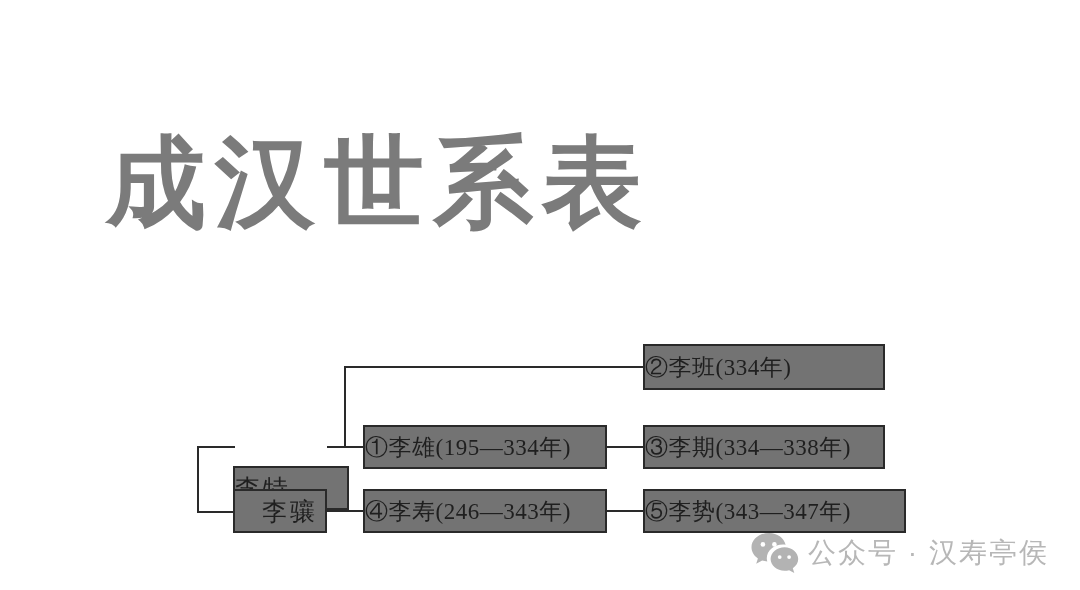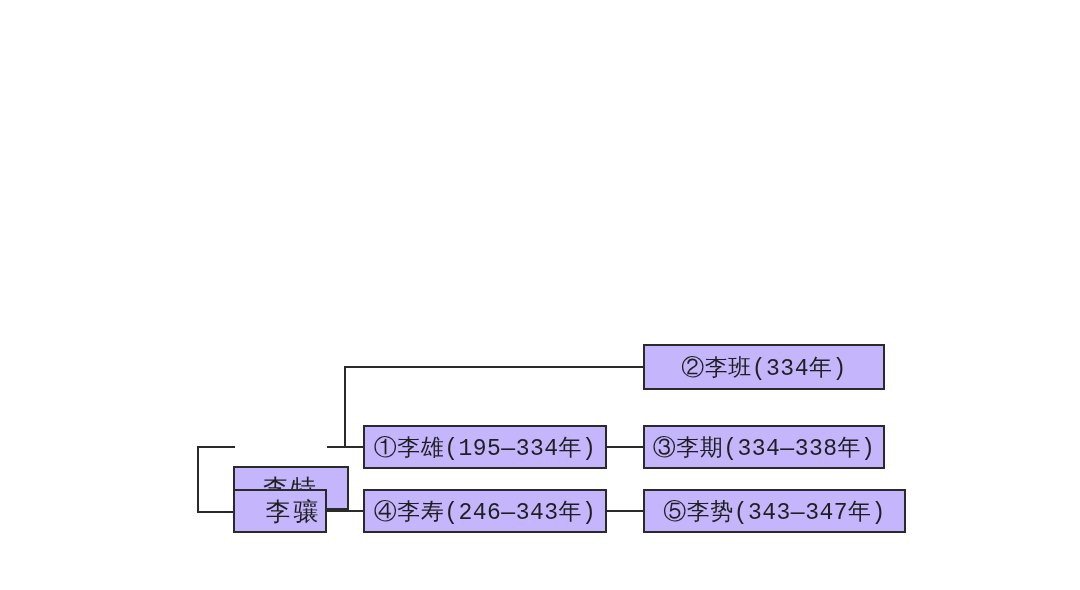--- a/index.html
+++ b/index.html
@@ -27,26 +27,25 @@
     font-weight:700;
     letter-spacing:9px;
     color:var(--title);
     white-space:nowrap;
     font-family:"Liberation Sans","DejaVu Sans",sans-serif;
   }
   .node{
     position:absolute;
     box-sizing:border-box;
     border:2px solid var(--box-border);
-    background:#c4b5fd;
+    background:#737373;
     display:flex;
     align-items:center;
-    justify-content:center;
     color:var(--box-text);
-    font-family:Liberation Mono, monospace;
+    font-family:Liberation Serif, serif;
     white-space:nowrap;
     z-index:2;
   }
   .node .lbl{display:inline-block;}
   .node-small{font-size:25px;letter-spacing:3px;}
   .node-wide{font-size:23px;letter-spacing:0.5px;}
   .li-te   {left:233px;top:425px;width:116px;height:44px;margin-top:41px;}
   .li-xiang{left:233px;top:489px;width:94px;height:44px;padding-left:27px;}
   .li-xiong{left:363px;top:425px;width:244px;height:44px;}
   .li-ban  {left:643px;top:344px;width:242px;height:46px;}
@@ -82,20 +81,21 @@
     white-space:nowrap;
     font-family:"Liberation Sans","DejaVu Sans",sans-serif;
   }
   .wechat-icon{display:block;}
 </style>
 </head>
 <body>
 
 <div class="stage">
 
+  <h1 class="page-title">成汉世系表</h1>
 
   <div>
 
     <div class="cline ln-bracket-v"></div>
     <div class="cline ln-bracket-h1"></div>
     <div class="cline ln-bracket-h2"></div>
     <div class="cline ln-r1-a"></div>
     <div class="cline ln-r1-b"></div>
     <div class="cline ln-branch-v"></div>
     <div class="cline ln-branch-h"></div>
@@ -118,14 +118,25 @@
       <span class="lbl">③李期(334—338年)</span>
     </div>
     <div class="node node-wide li-shou">
       <span class="lbl">④李寿(246—343年)</span>
     </div>
     <div class="node node-wide li-shi">
       <span class="lbl">⑤李势(343—347年)</span>
     </div>
   </div>
 
+  <div class="watermark">
+    <svg class="wechat-icon" width="50" height="42" viewBox="0 0 50 42" aria-hidden="true">
+      <path fill="#b3b3b3" d="M19.2 1C9.4 1 1.5 7.4 1.5 15.3c0 4.5 2.5 8.5 6.4 11.1l-1.7 5.4 6-3.3c1.6.5 3.3.8 5.1.9-.3-1-.5-2.1-.5-3.2 0-7.6 7.3-13.7 16.2-13.7.9 0 1.7.1 2.6.2C34 6 27.2 1 19.2 1z"></path>
+      <circle cx="12.9" cy="12.4" r="2.3" fill="#ffffff"></circle>
+      <circle cx="24.4" cy="12.4" r="2.3" fill="#ffffff"></circle>
+      <path fill="#b3b3b3" d="M34.6 15.2c-7.7 0-14 5.3-14 11.8 0 6.5 6.3 11.8 14 11.8 1.6 0 3.1-.2 4.5-.6l5.2 2.8-1.5-4.8c3.3-2.2 5.4-5.5 5.4-9.2 0-6.5-6.2-11.8-13.6-11.8z"></path>
+      <circle cx="29.7" cy="25.1" r="1.9" fill="#ffffff"></circle>
+      <circle cx="39.1" cy="25.1" r="1.9" fill="#ffffff"></circle>
+    </svg>
+    <span class="watermark-text">公众号 · 汉寿亭侯</span>
+  </div>
 
 </div>
 
 </body></html>

